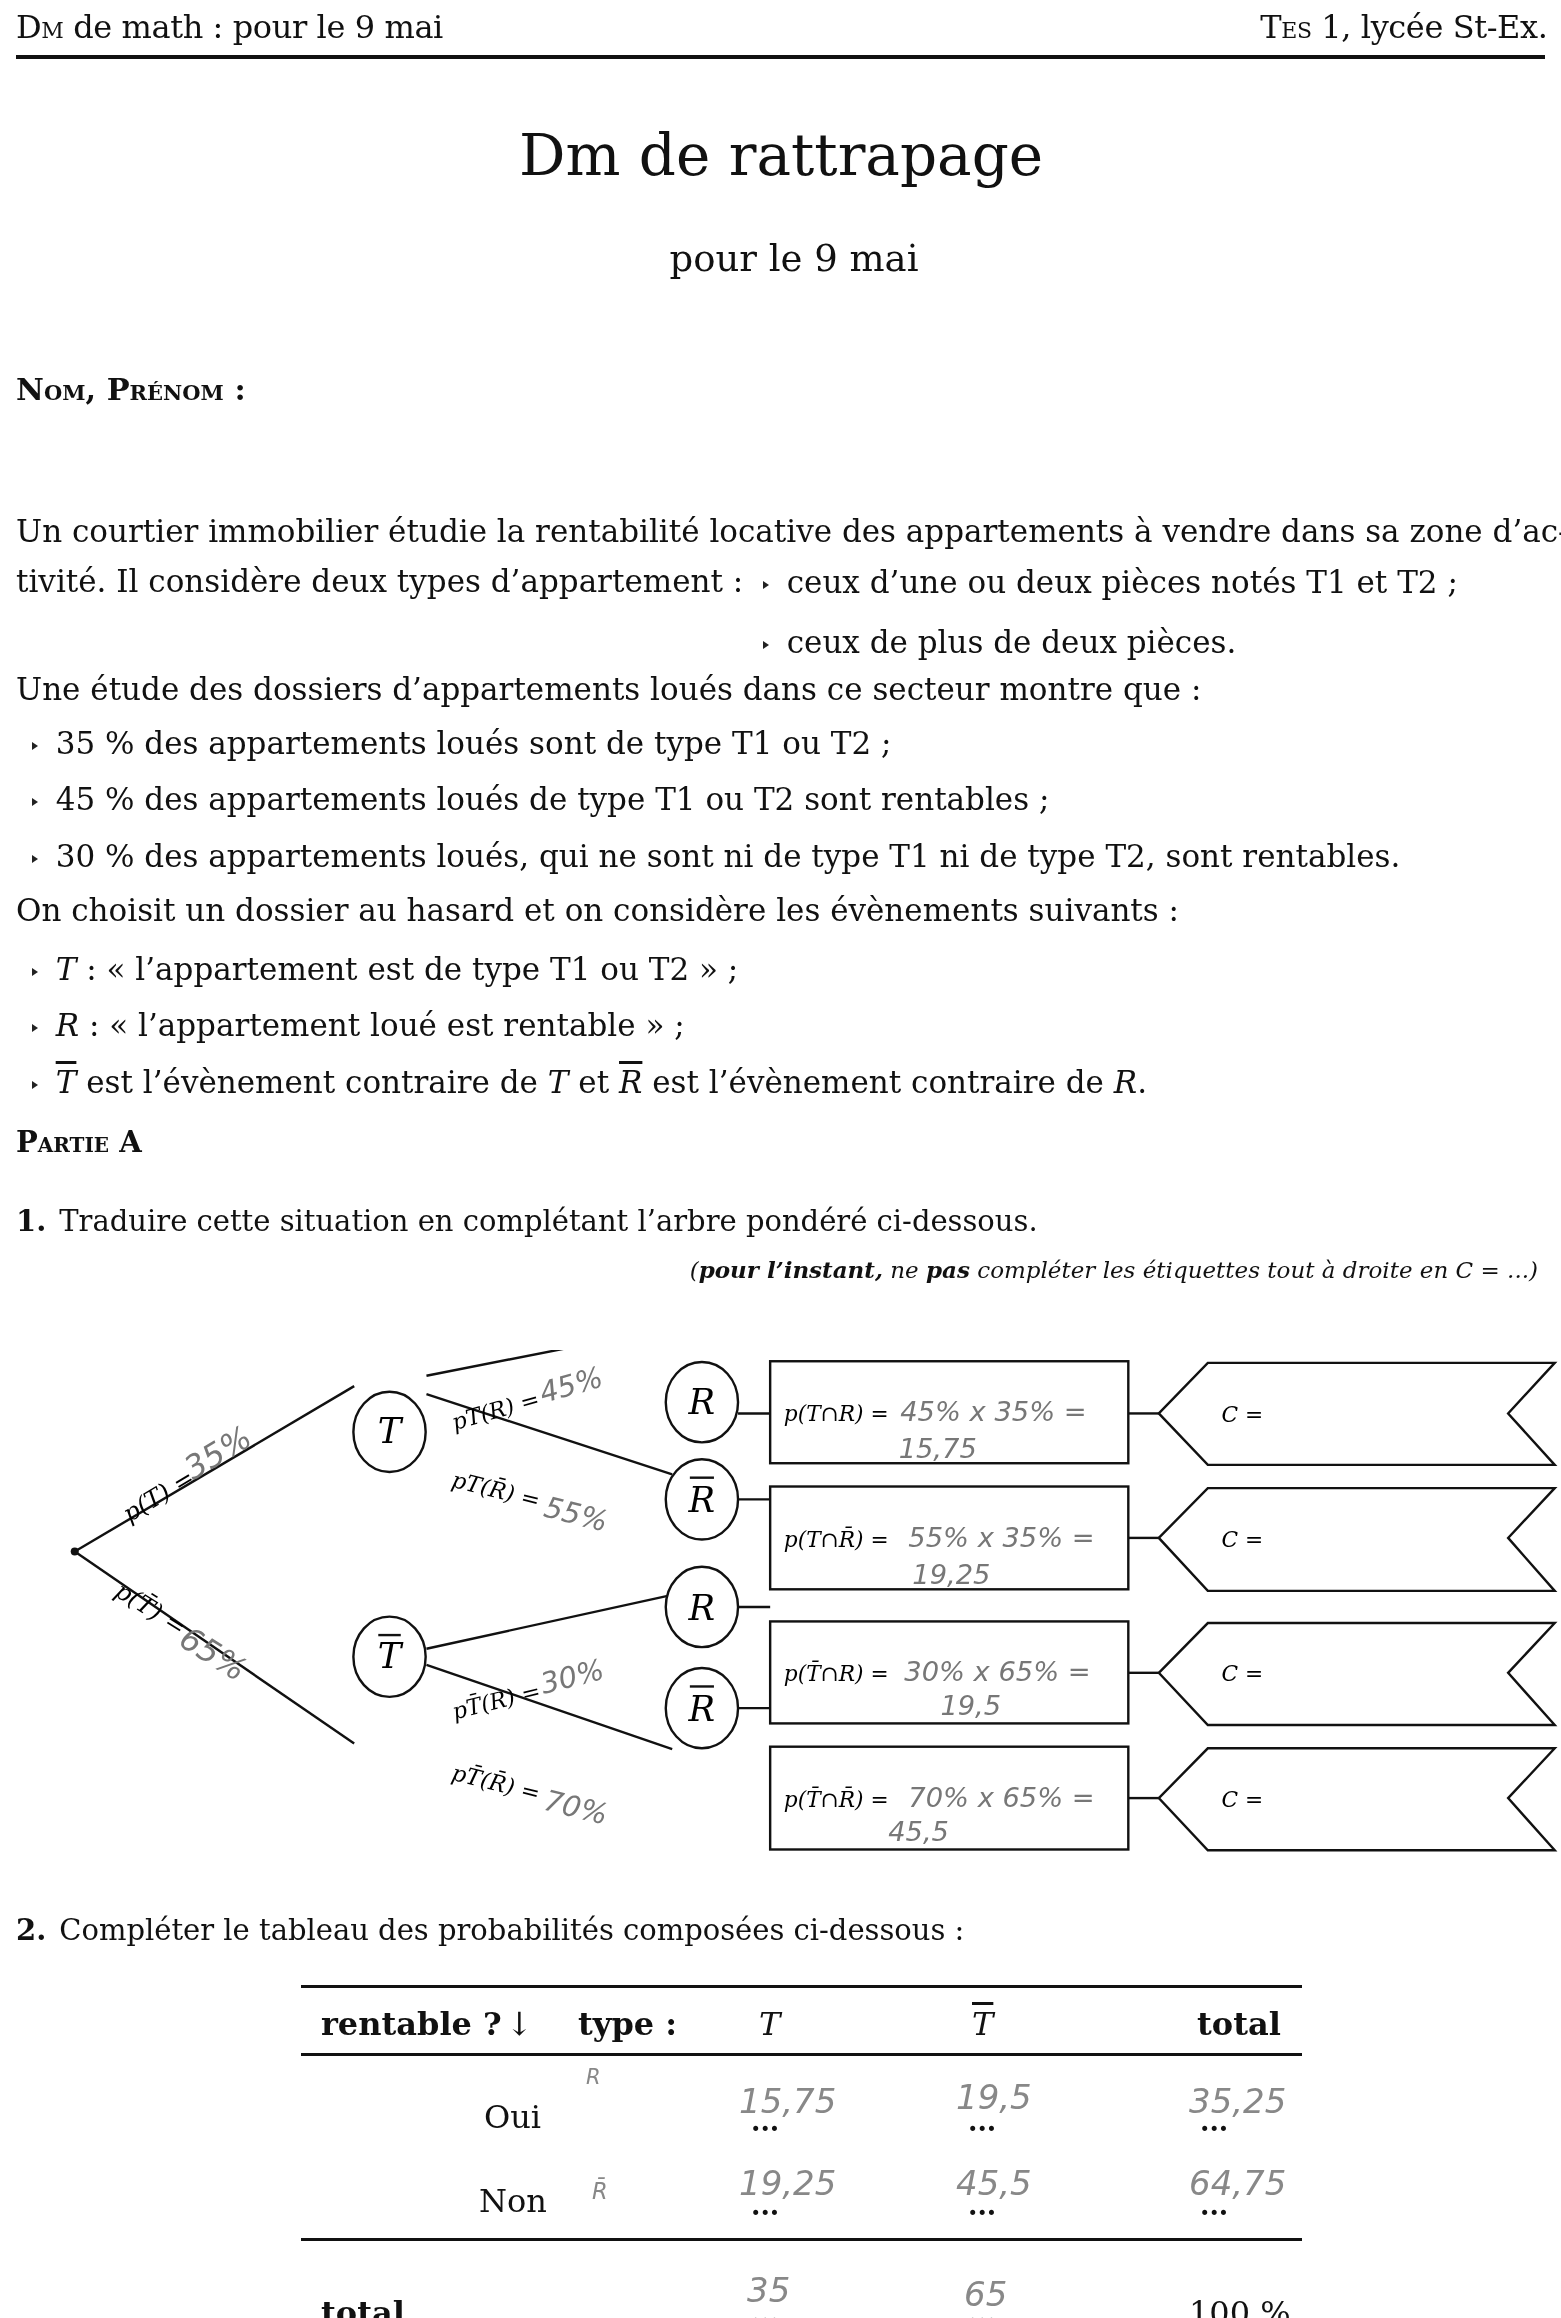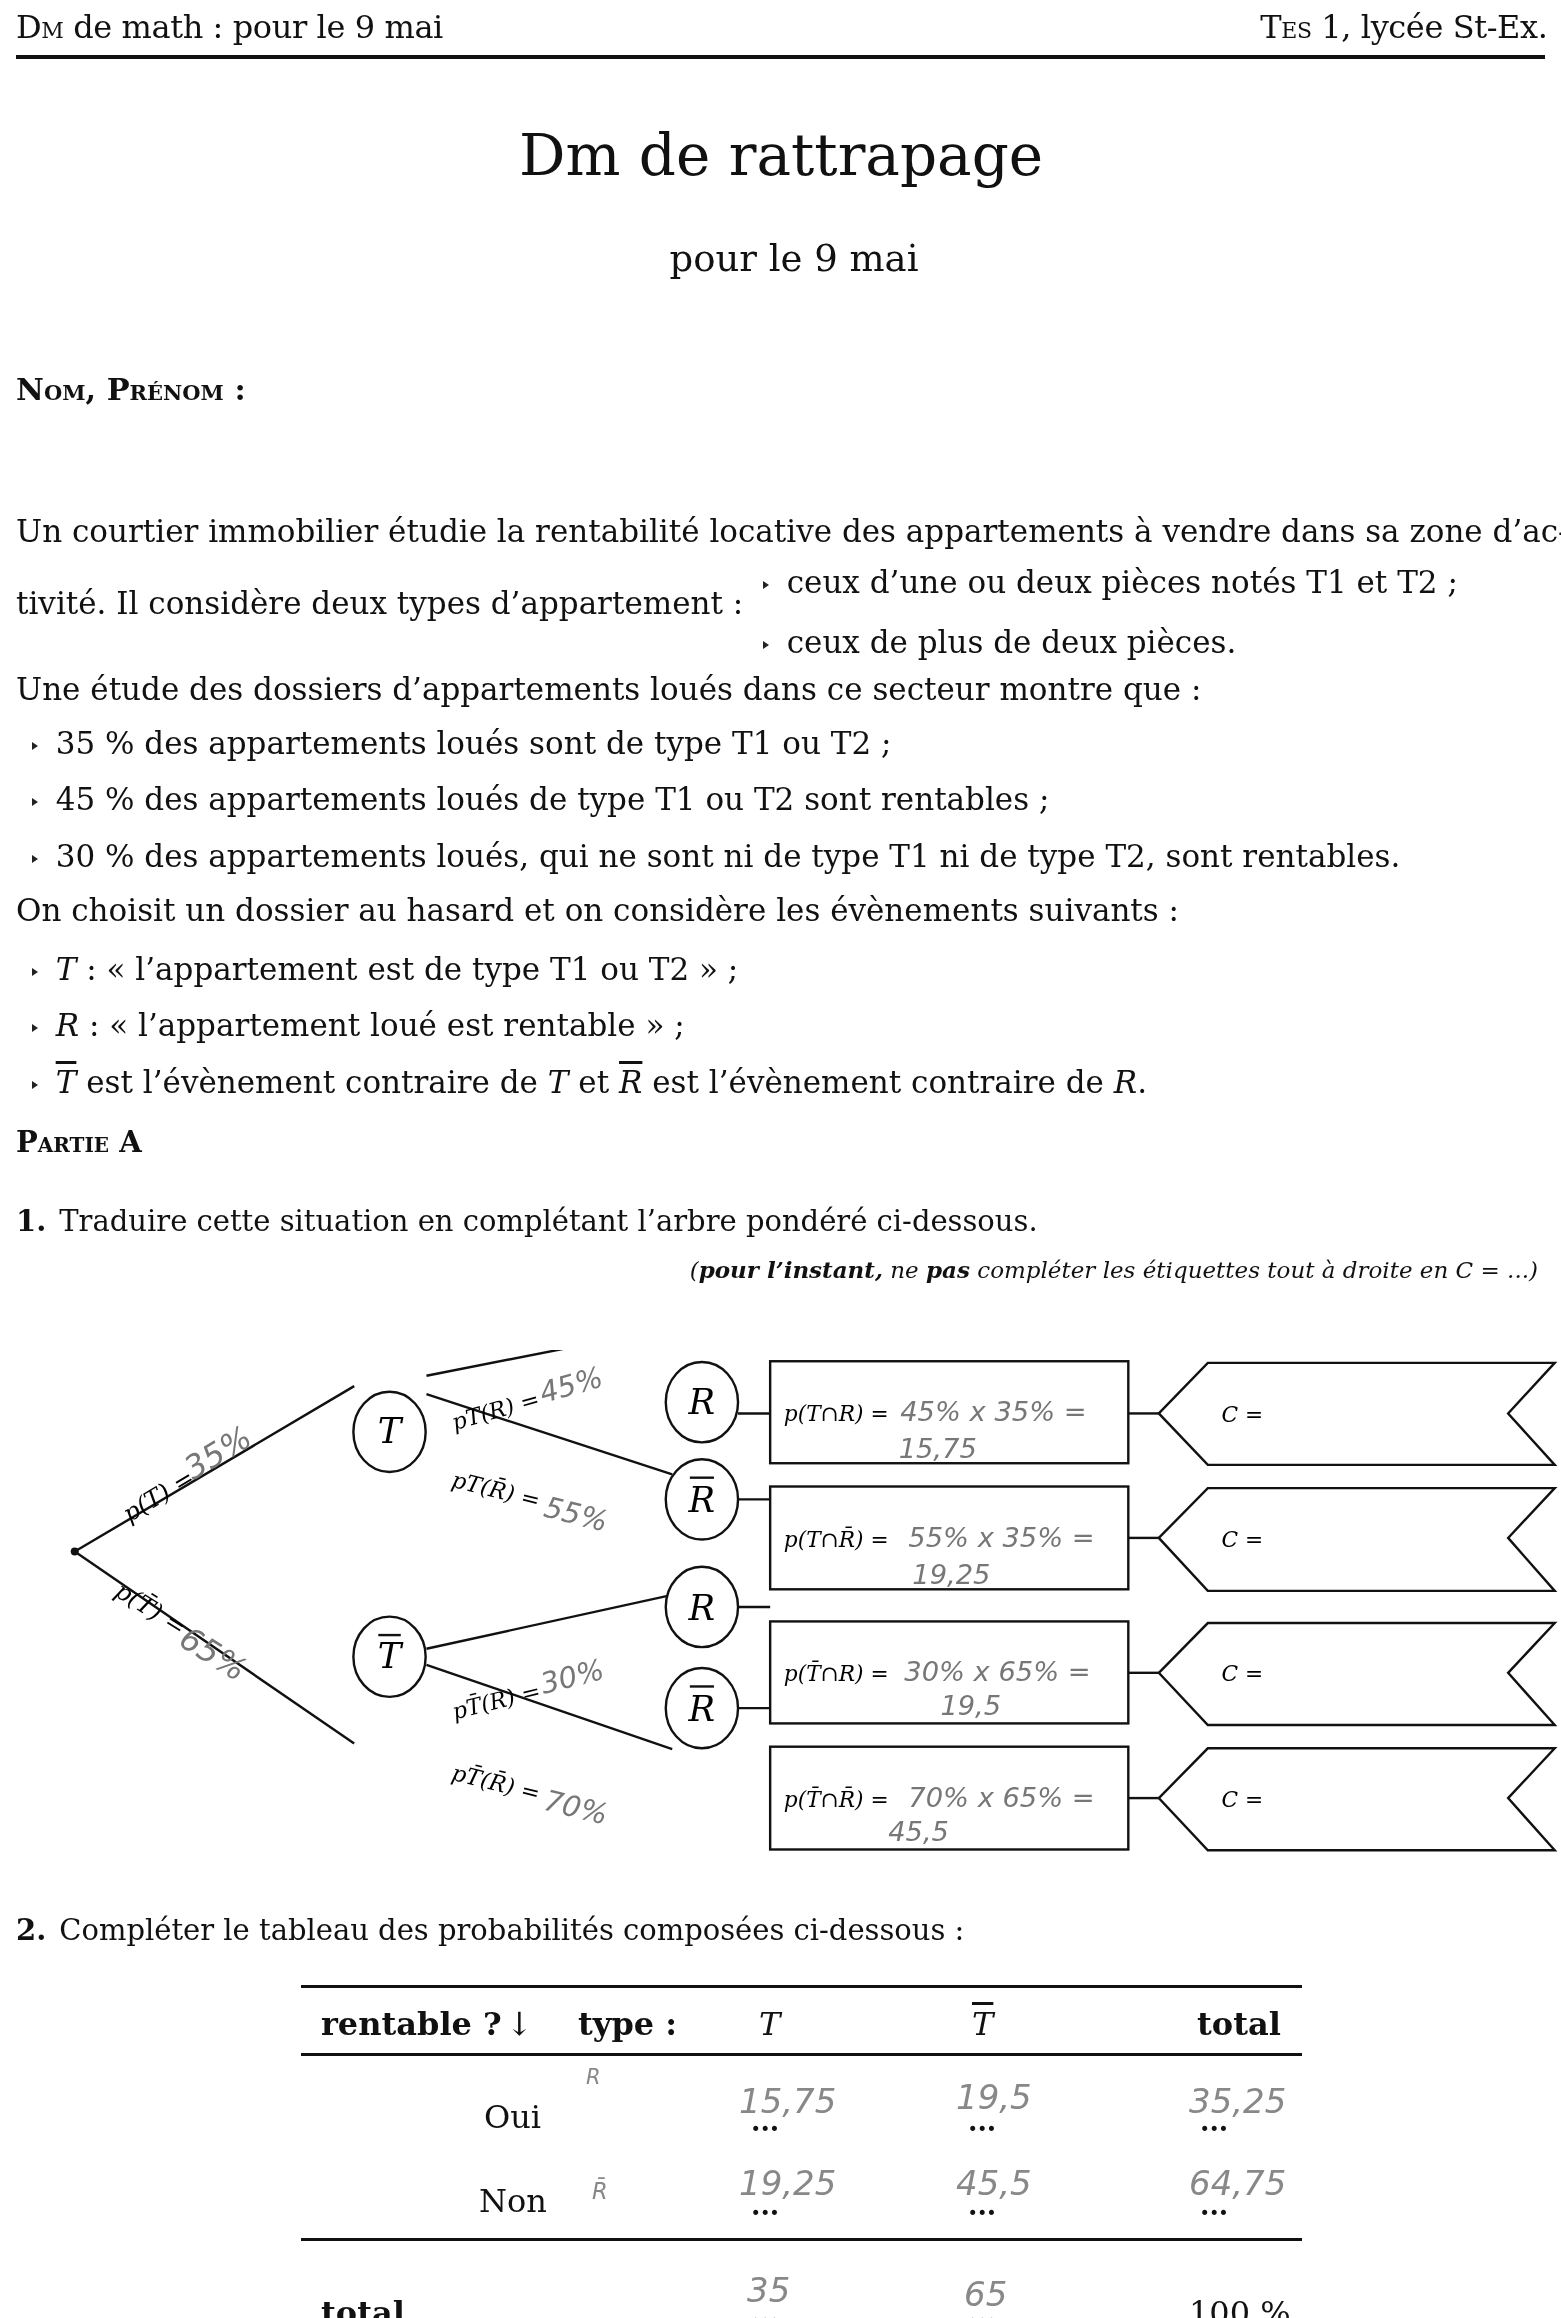--- a/index.html
+++ b/index.html
@@ -45,21 +45,21 @@
   <span class="sc">Tes</span><span> 1, lycée St-Ex.</span>
 </div>
 <div class="hrule"></div>
 
 <div class="abs title">Dm de rattrapage</div>
 <div class="abs subtitle">pour le 9 mai</div>
 
 <div class="abs nom"><span class="sc">Nom, Prénom :</span></div>
 
 <div class="abs para" style="top:513px;">Un courtier immobilier étudie la rentabilité locative des appartements à vendre dans sa zone d’ac-</div>
-<div class="abs para" style="top:563px;margin-top:22px;">tivité. Il considère deux types d’appartement :</div>
+<div class="abs para" style="top:563px;">tivité. Il considère deux types d’appartement :</div>
 <div class="abs bullet" style="left:763px; top:564px;"><span class="tri"></span><span>ceux d’une ou deux pièces notés T1 et T2 ;</span></div>
 <div class="abs bullet" style="left:763px; top:624px;"><span class="tri"></span><span>ceux de plus de deux pièces.</span></div>
 <div class="abs para" style="top:671px;">Une étude des dossiers d’appartements loués dans ce secteur montre que :</div>
 
 <div class="abs bullet" style="top:725px;"><span class="tri"></span><span>35 % des appartements loués sont de type T1 ou T2 ;</span></div>
 <div class="abs bullet" style="top:781px;"><span class="tri"></span><span>45 % des appartements loués de type T1 ou T2 sont rentables ;</span></div>
 <div class="abs bullet" style="top:838px;"><span class="tri"></span><span>30 % des appartements loués, qui ne sont ni de type T1 ni de type T2, sont rentables.</span></div>
 
 <div class="abs para" style="top:892px;">On choisit un dossier au hasard et on considère les évènements suivants :</div>
 <div class="abs bullet" style="top:951px;"><span class="tri"></span><span class="it">T</span><span> : « l’appartement est de type T1 ou T2 » ;</span></div>

